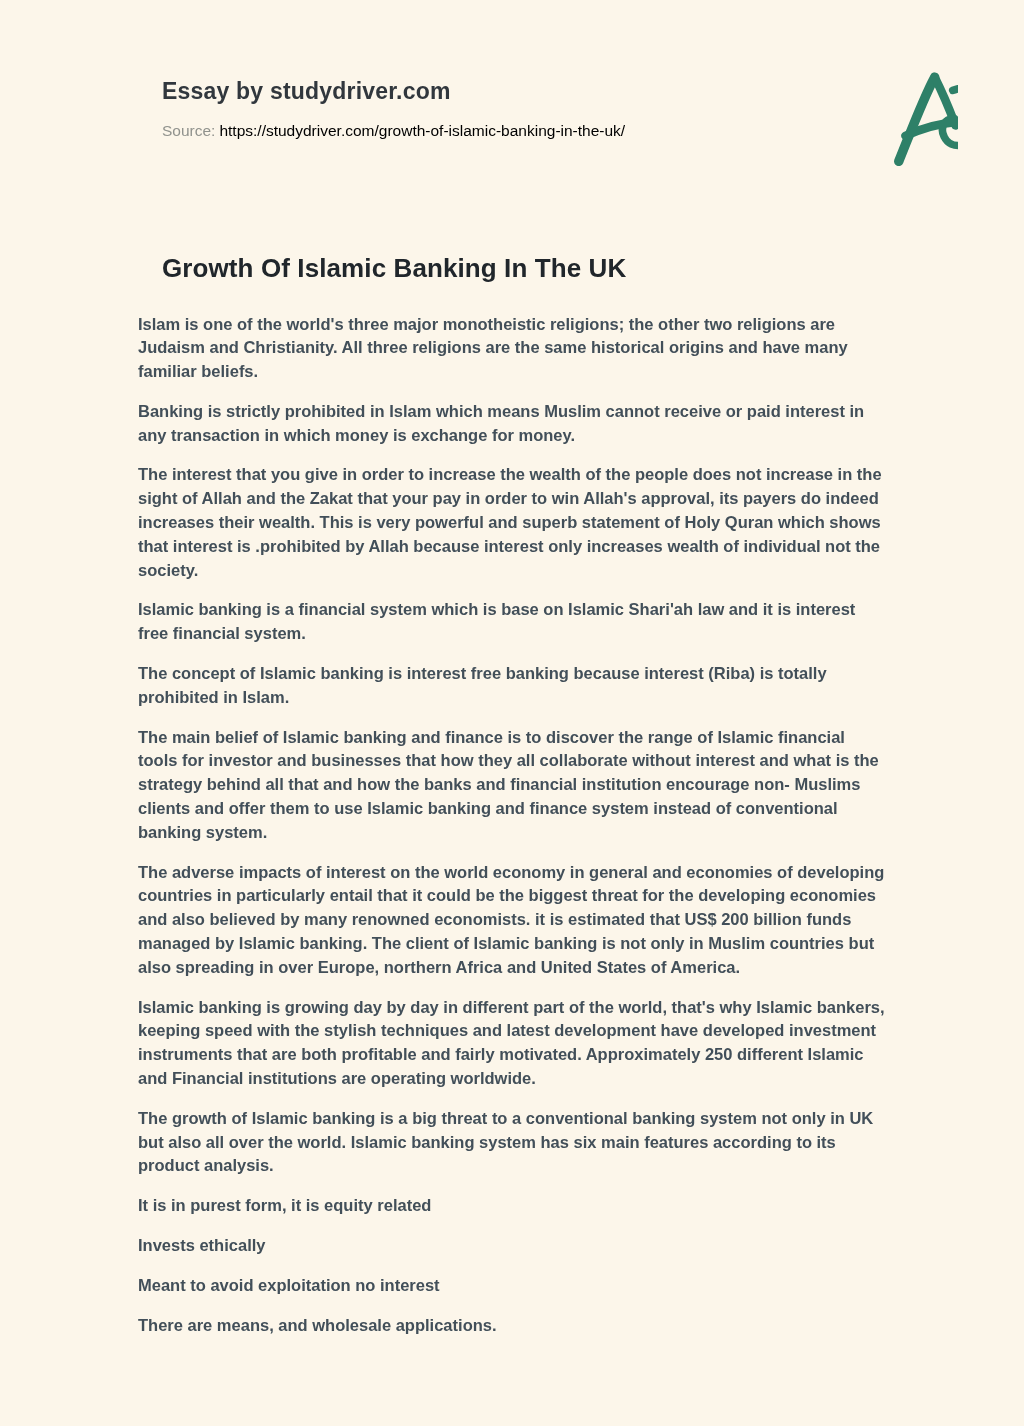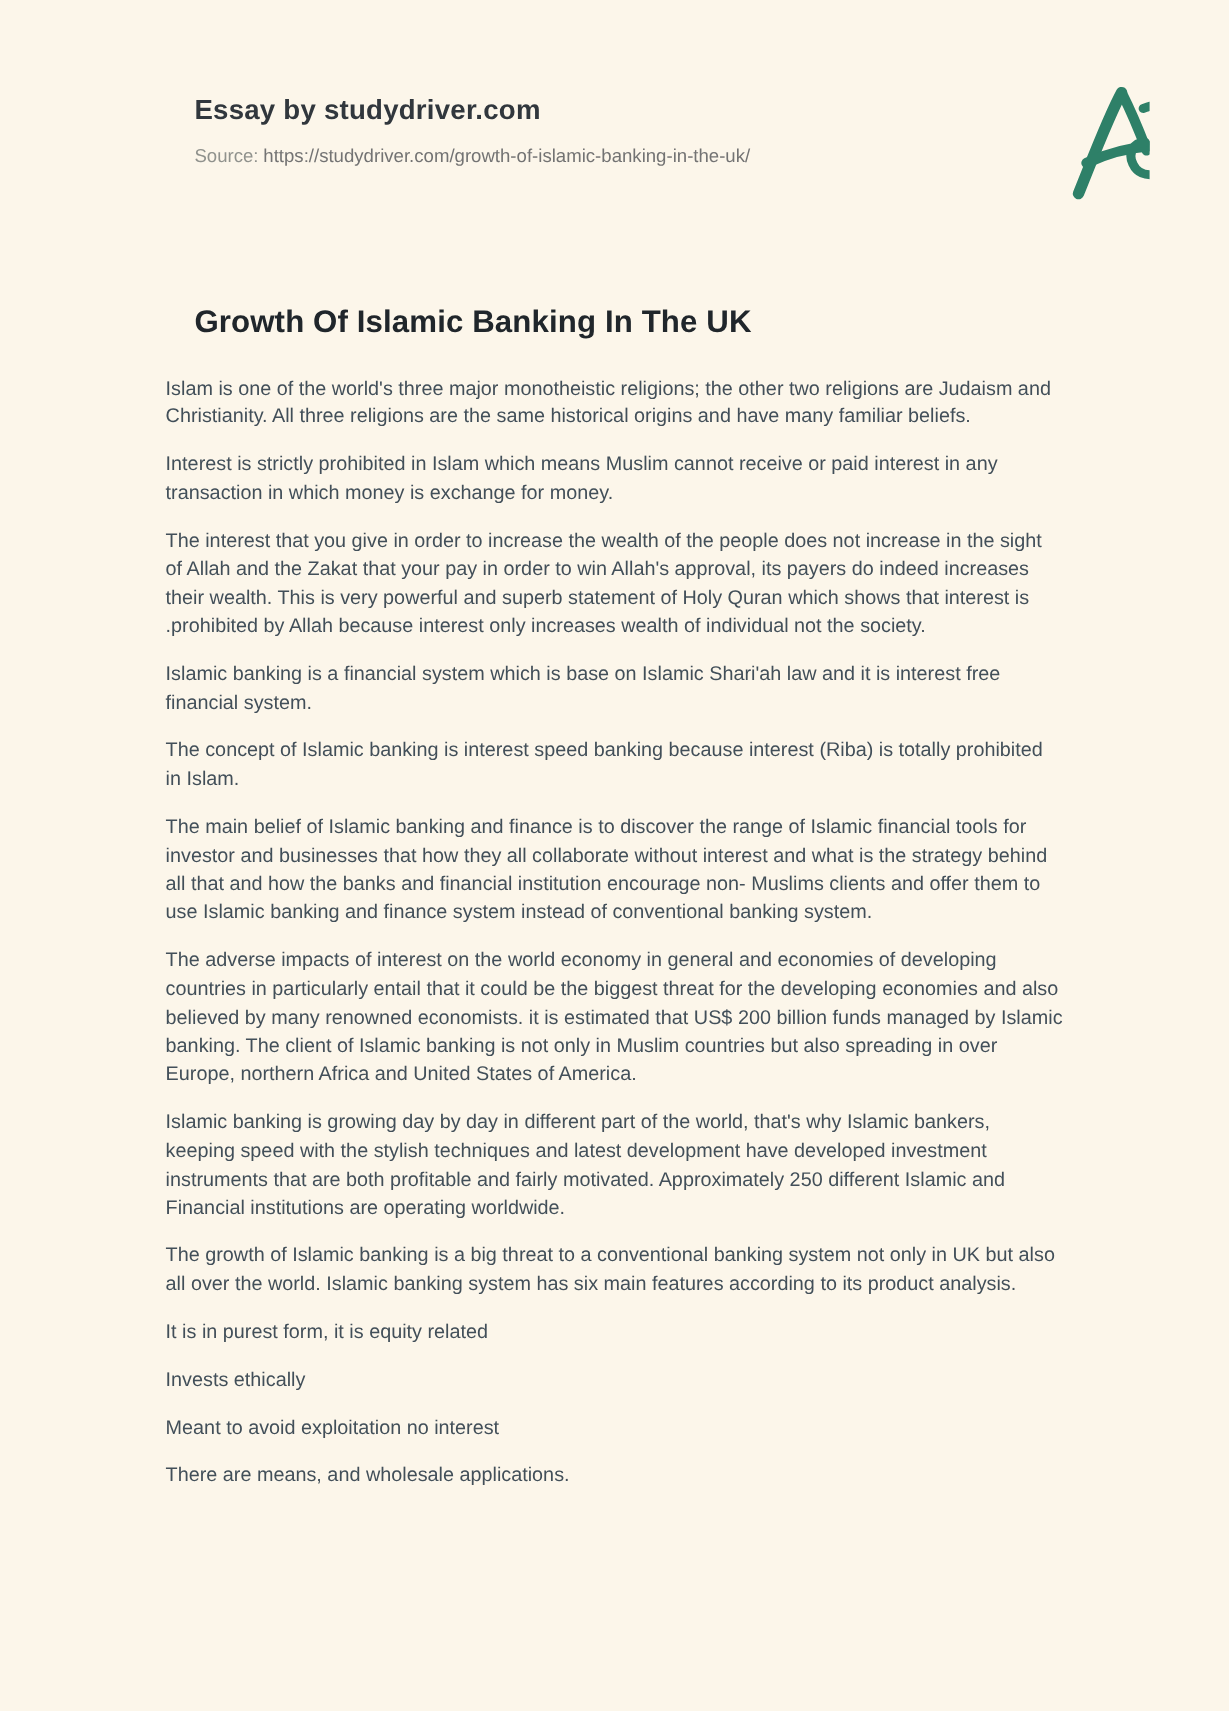--- a/index.html
+++ b/index.html
@@ -25,21 +25,21 @@
     font-weight: 700;
     color: #31373d;
     letter-spacing: 0.2px;
   }
   .source-line {
     margin-top: 17px;
     font-size: 15.5px;
     color: #90928d;
   }
   .source-link {
-    color: #737373;
+    color: #000000;
     text-decoration: none;
     margin-left: 4px;
   }
   .logo {
     position: absolute;
     top: 62px;
     left: 824px;
     width: 114px;
     height: 106px;
   }
@@ -48,20 +48,21 @@
     margin: 112px 96px 0 96px;
     font-size: 26px;
     line-height: 1.25;
     font-weight: 700;
     color: #20262b;
     letter-spacing: 0.1px;
   }
   .article-body {
     margin-top: 28px;
     padding: 0 72px;
+    font-weight: bold;
   }
   .para {
     margin: 0 0 16px 0;
     max-width: 838px;
     font-size: 16.5px;
     line-height: 23.8px;
     color: #424f59;
   }
 </style>
 </head>
@@ -91,24 +92,24 @@
 
         <path stroke-width="8" d="M98 27 C107 37 107 58 97 73 C86 90 64 94 57 79 C52 69 58 59 68 60"></path>
       </svg>
     </div>
   </div>
 
   <h1 class="title">Growth Of Islamic Banking In The UK</h1>
 
   <div class="article-body">
       <p class="para">Islam is one of the world's three major monotheistic religions; the other two religions are Judaism and Christianity. All three religions are the same historical origins and have many familiar beliefs.</p>
-      <p class="para">Interest is strictly prohibited in Islam which means Muslim cannot receive or paid interest in any transaction in which money is exchange for money.</p>
+      <p class="para">Banking is strictly prohibited in Islam which means Muslim cannot receive or paid interest in any transaction in which money is exchange for money.</p>
       <p class="para">The interest that you give in order to increase the wealth of the people does not increase in the sight of Allah and the Zakat that your pay in order to win Allah's approval, its payers do indeed increases their wealth. This is very powerful and superb statement of Holy Quran which shows that interest is .prohibited by Allah because interest only increases wealth of individual not the society.</p>
       <p class="para">Islamic banking is a financial system which is base on Islamic Shari'ah law and it is interest free financial system.</p>
-      <p class="para">The concept of Islamic banking is interest speed banking because interest (Riba) is totally prohibited in Islam.</p>
+      <p class="para">The concept of Islamic banking is interest free banking because interest (Riba) is totally prohibited in Islam.</p>
       <p class="para">The main belief of Islamic banking and finance is to discover the range of Islamic financial tools for investor and businesses that how they all collaborate without interest and what is the strategy behind all that and how the banks and financial institution encourage non- Muslims clients and offer them to use Islamic banking and finance system instead of conventional banking system.</p>
       <p class="para">The adverse impacts of interest on the world economy in general and economies of developing countries in particularly entail that it could be the biggest threat for the developing economies and also believed by many renowned economists. it is estimated that US$ 200 billion funds managed by Islamic banking. The client of Islamic banking is not only in Muslim countries but also spreading in over Europe, northern Africa and United States of America.</p>
       <p class="para">Islamic banking is growing day by day in different part of the world, that's why Islamic bankers, keeping speed with the stylish techniques and latest development have developed investment instruments that are both profitable and fairly motivated. Approximately 250 different Islamic and Financial institutions are operating worldwide.</p>
       <p class="para">The growth of Islamic banking is a big threat to a conventional banking system not only in UK but also all over the world. Islamic banking system has six main features according to its product analysis.</p>
       <p class="para">It is in purest form, it is equity related</p>
       <p class="para">Invests ethically</p>
       <p class="para">Meant to avoid exploitation no interest</p>
       <p class="para">There are means, and wholesale applications.</p>
     </div>
 

